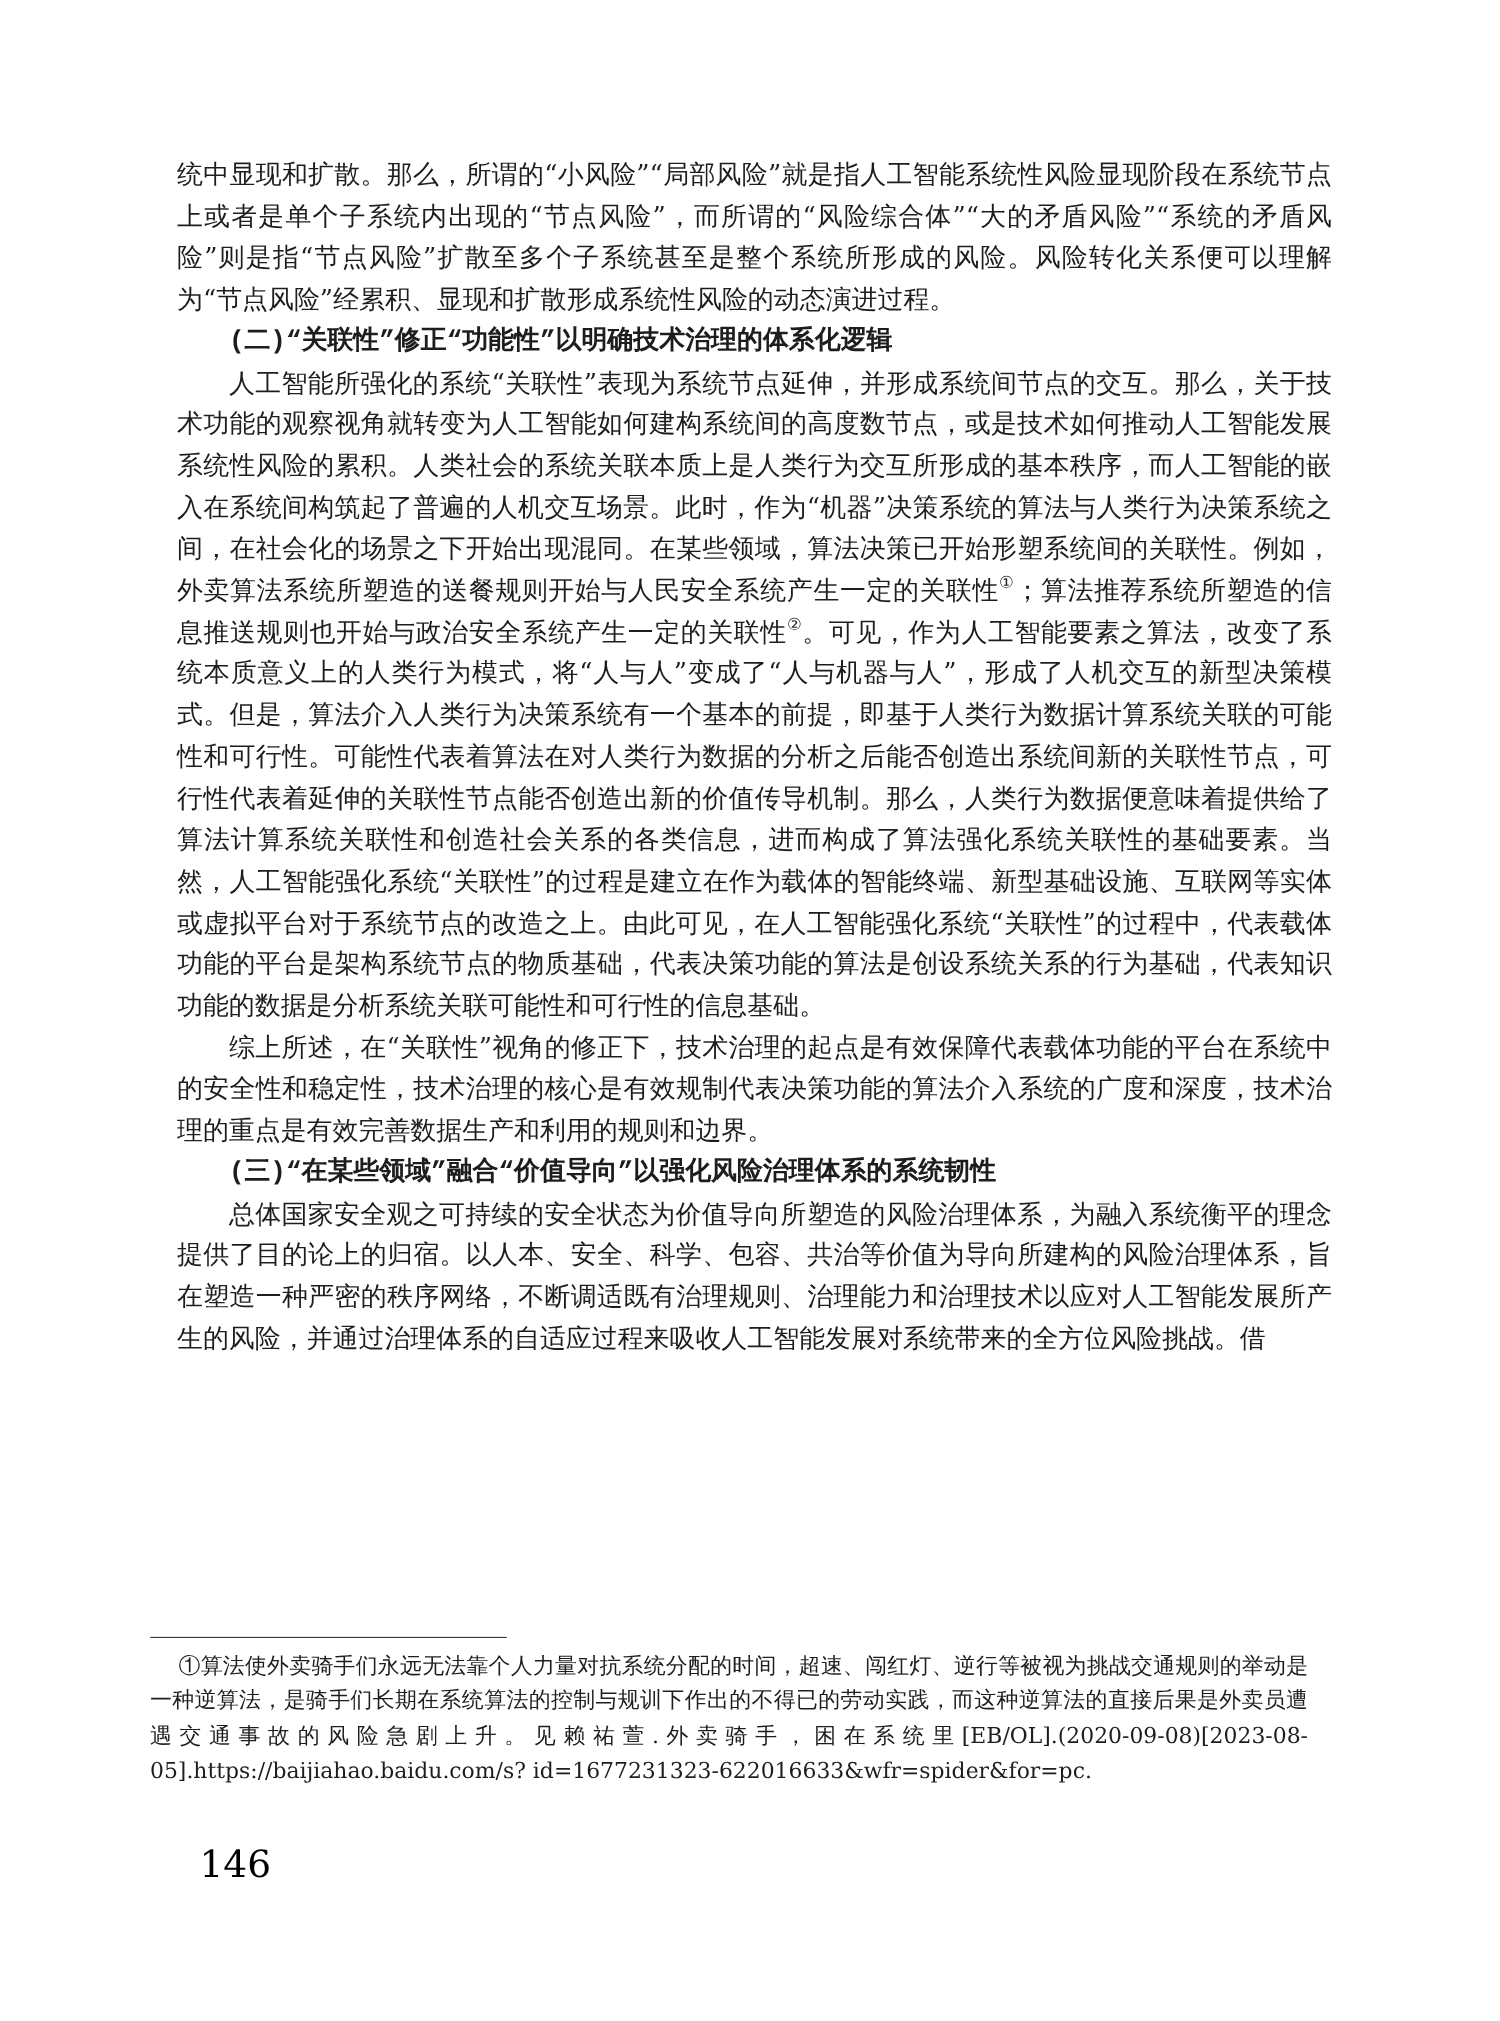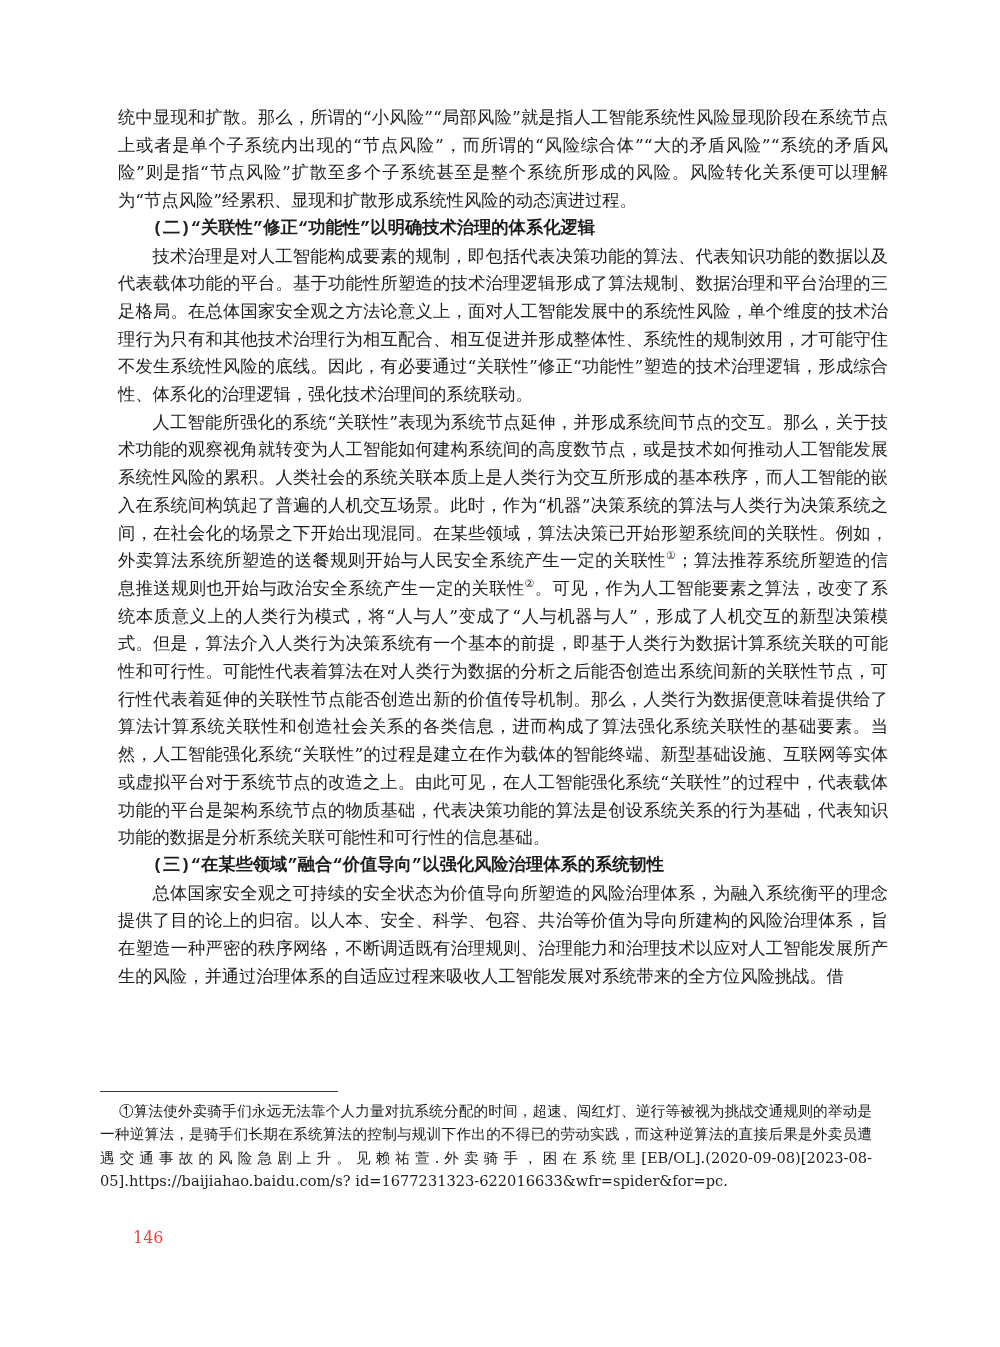--- a/index.html
+++ b/index.html
@@ -50,39 +50,39 @@
     width: 238px;
     height: 0;
     border-top: 1.6px solid #3a3a3a;
     margin-bottom: 7px;
   }
   .footnote { text-indent: 1.3em; }
   .page-number {
     position: absolute;
     left: 133px;
     top: 1228px;
-    font-size: 16px;
-    color: #ef4444;
+    font-size: 25px;
+    color: #000000;
   }
 </style>
 </head>
 <body>
 
 <div class="page">
 
   <div class="body-text">
 
     <p class="para no-indent">统中显现和扩散。那么，所谓的“小风险”“局部风险”就是指人工智能系统性风险显现阶段在系统节点上或者是单个子系统内出现的“节点风险”，而所谓的“风险综合体”“大的矛盾风险”“系统的矛盾风险”则是指“节点风险”扩散至多个子系统甚至是整个系统所形成的风险。风险转化关系便可以理解为“节点风险”经累积、显现和扩散形成系统性风险的动态演进过程。</p>
 
     <p class="heading">(二)“关联性”修正“功能性”以明确技术治理的体系化逻辑</p>
 
-    <p class="para">技术治理是对人工智能构成要素的规制，即包括代表决策功能的算法、代表知识功能的数据以及代表载体功能的平台。基于功能性所塑造的技术治理逻辑形成了算法规制、数据治理和平台治理的三足格局。在总体国家安全观之方法论意义上，面对人工智能发展中的系统性风险，单个维度的技术治理行为只有和其他技术治理行为相互配合、相互促进并形成整体性、系统性的规制效用，才可能守住不发生系统性风险的底线。因此，有必要通过“关联性”修正“功能性”塑造的技术治理逻辑，形成综合性、体系化的治理逻辑，强化技术治理间的系统联动。</p>
 
     <p class="para"><span>人工智能所强化的系统“关联性”表现为系统节点延伸，并形成系统间节点的交互。那么，关于技术功能的观察视角就转变为人工智能如何建构系统间的高度数节点，或是技术如何推动人工智能发展系统性风险的累积。人类社会的系统关联本质上是人类行为交互所形成的基本秩序，而人工智能的嵌入在系统间构筑起了普遍的人机交互场景。此时，作为“机器”决策系统的算法与人类行为决策系统之间，在社会化的场景之下开始出现混同。在某些领域，算法决策已开始形塑系统间的关联性。例如，外卖算法系统所塑造的送餐规则开始与人民安全系统产生一定的关联性</span><sup class="fn-ref">①</sup><span>；算法推荐系统所塑造的信息推送规则也开始与政治安全系统产生一定的关联性</span><sup class="fn-ref">②</sup><span>。可见，作为人工智能要素之算法，改变了系统本质意义上的人类行为模式，将“人与人”变成了“人与机器与人”，形成了人机交互的新型决策模式。但是，算法介入人类行为决策系统有一个基本的前提，即基于人类行为数据计算系统关联的可能性和可行性。可能性代表着算法在对人类行为数据的分析之后能否创造出系统间新的关联性节点，可行性代表着延伸的关联性节点能否创造出新的价值传导机制。那么，人类行为数据便意味着提供给了算法计算系统关联性和创造社会关系的各类信息，进而构成了算法强化系统关联性的基础要素。当然，人工智能强化系统“关联性”的过程是建立在作为载体的智能终端、新型基础设施、互联网等实体或虚拟平台对于系统节点的改造之上。由此可见，在人工智能强化系统“关联性”的过程中，代表载体功能的平台是架构系统节点的物质基础，代表决策功能的算法是创设系统关系的行为基础，代表知识功能的数据是分析系统关联可能性和可行性的信息基础。</span></p>
 
+    <p class="para">综上所述，在“关联性”视角的修正下，技术治理的起点是有效保障代表载体功能的平台在系统中的安全性和稳定性，技术治理的核心是有效规制代表决策功能的算法介入系统的广度和深度，技术治理的重点是有效完善数据生产和利用的规则和边界。</p>
 
     <p class="heading">(三)“在某些领域”融合“价值导向”以强化风险治理体系的系统韧性</p>
 
     <p class="para">总体国家安全观之可持续的安全状态为价值导向所塑造的风险治理体系，为融入系统衡平的理念提供了目的论上的归宿。以人本、安全、科学、包容、共治等价值为导向所建构的风险治理体系，旨在塑造一种严密的秩序网络，不断调适既有治理规则、治理能力和治理技术以应对人工智能发展所产生的风险，并通过治理体系的自适应过程来吸收人工智能发展对系统带来的全方位风险挑战。借</p>
 
   </div>
 
   <div class="footnote-area">
     <div class="footnote-rule"></div>
 

